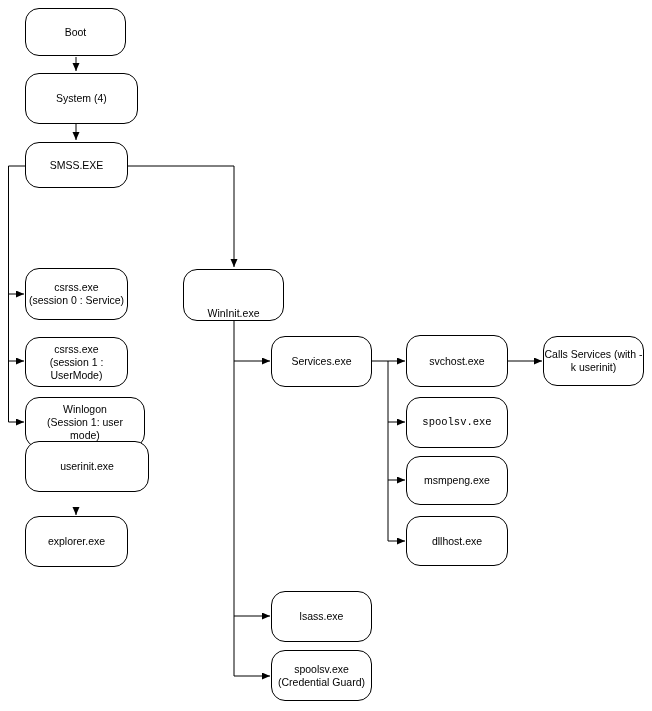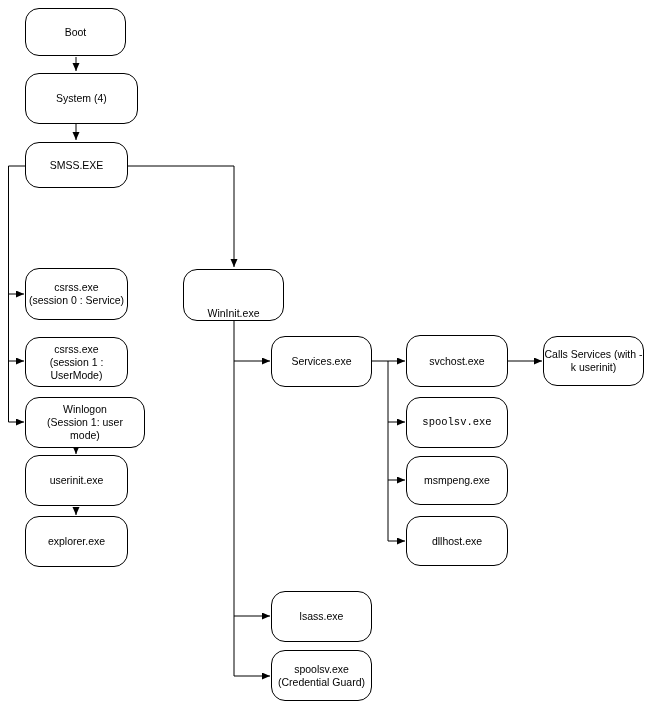--- a/index.html
+++ b/index.html
@@ -111,21 +111,21 @@
   </div>
 
   <div class="node" style="left:25px;top:397px;width:120px;height:51px;">
     <div>
       <div class="line">Winlogon</div>
       <div class="line">(Session 1: user</div>
       <div class="line">mode)</div>
     </div>
   </div>
 
-  <div class="node" style="left:25px;top:455px;width:103px;height:51px;">
+  <div class="node" style="left:25px;top:441px;width:124px;height:51px;">
     <div>
         <div class="line">userinit.exe</div>
       </div>
   </div>
 
   <div class="node" style="left:25px;top:516px;width:103px;height:51px;align-items:center;">
     <div>
         <div class="line">explorer.exe</div>
       </div>
   </div>

